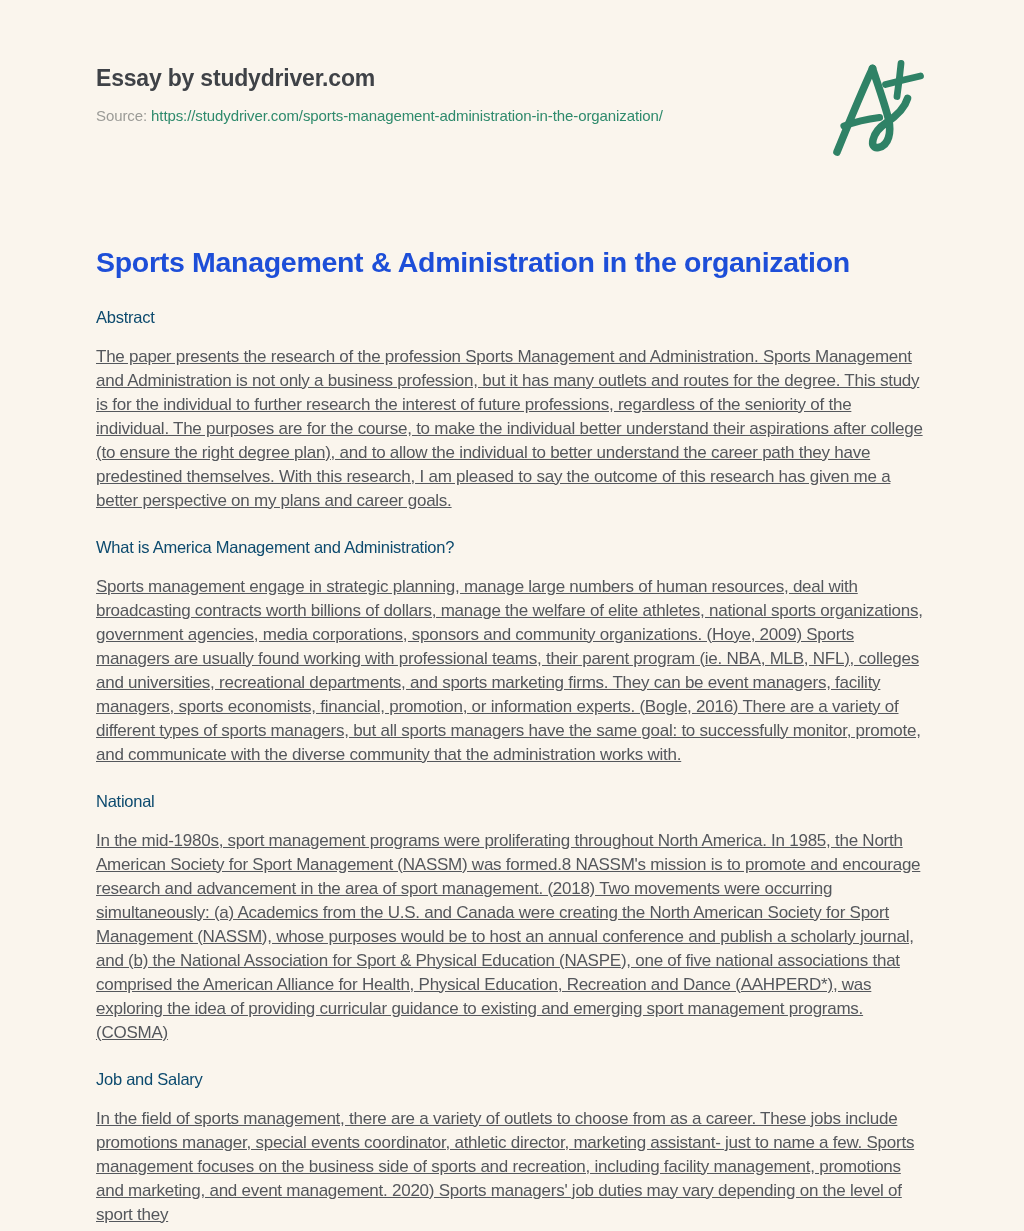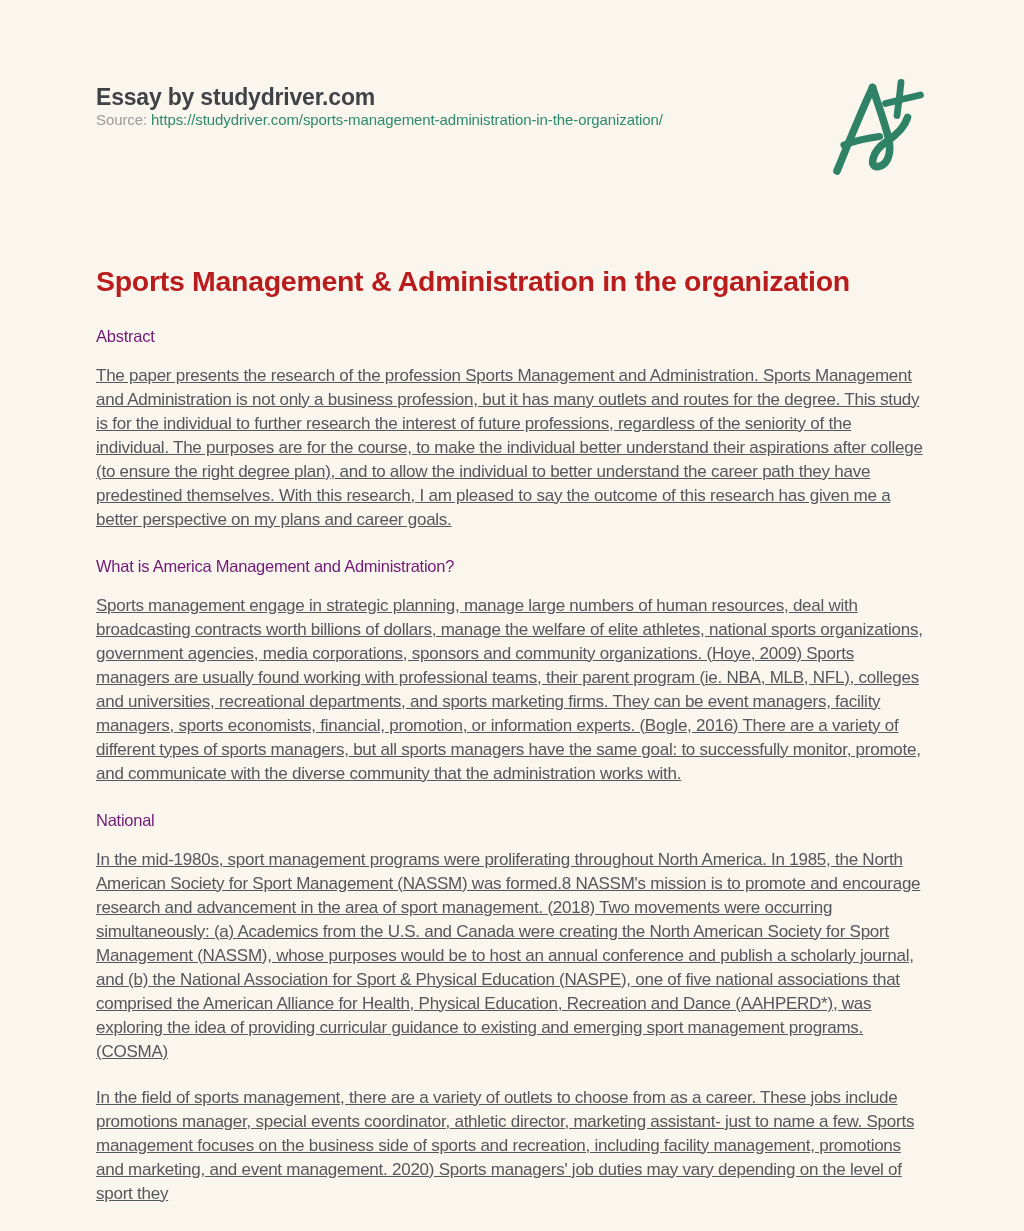--- a/index.html
+++ b/index.html
@@ -7,57 +7,58 @@
   body {
     height: 1231px;
     overflow: hidden;
     background: #faf5ed;
     font-family: "Liberation Sans", sans-serif;
     color: #54575c;
   }
   .page {
     width: 1024px;
     height: 1231px;
-    padding: 74px 96px 0 96px;
+    padding: 55px 96px 0 96px;
   }
   .header {
     display: flex;
     justify-content: space-between;
     align-items: flex-start;
   }
   .header-left { margin-top: 10px; }
   .header-title {
     font-size: 23px;
     font-weight: 700;
     color: #3f4247;
     letter-spacing: -0.2px;
   }
   .source-row {
+    margin-top: 15px;
     font-size: 15px;
     letter-spacing: -0.1px;
   }
   .source-label { color: #9b9b97; }
   .source-link {
     color: #2e8a6c;
     text-decoration: none;
     cursor: pointer;
   }
   .logo { width: 100px; height: 106px; flex: 0 0 auto; }
   .article-title {
     margin: 84px 0 24px 0;
     font-size: 28.5px;
     font-weight: 700;
-    color: #b91c1c;
+    color: #1d4ed8;
     letter-spacing: -0.3px;
     line-height: 1.25;
   }
   .section h2 {
     font-size: 16.5px;
     font-weight: 400;
-    color: #701a75;
+    color: #0c4a6e;
     letter-spacing: -0.25px;
     line-height: 24px;
     margin: 0 0 16px 0;
   }
   .section p {
     font-size: 17px;
     letter-spacing: -0.25px;
     line-height: 24px;
     margin: 0 0 22px 0;
     text-decoration: underline;
@@ -96,16 +97,17 @@
     <h2>What is America Management and Administration?</h2>
     <p>Sports management engage in strategic planning, manage large numbers of human resources, deal with broadcasting contracts worth billions of dollars, manage the welfare of elite athletes, national sports organizations, government agencies, media corporations, sponsors and community organizations. (Hoye, 2009) Sports managers are usually found working with professional teams, their parent program (ie. NBA, MLB, NFL), colleges and universities, recreational departments, and sports marketing firms. They can be event managers, facility managers, sports economists, financial, promotion, or information experts. (Bogle, 2016) There are a variety of different types of sports managers, but all sports managers have the same goal: to successfully monitor, promote, and communicate with the diverse community that the administration works with.</p>
   </div>
 
   <div class="section">
     <h2>National</h2>
     <p>In the mid-1980s, sport management programs were proliferating throughout North America. In 1985, the North American Society for Sport Management (NASSM) was formed.8 NASSM's mission is to promote and encourage research and advancement in the area of sport management. (2018) Two movements were occurring simultaneously: (a) Academics from the U.S. and Canada were creating the North American Society for Sport Management (NASSM), whose purposes would be to host an annual conference and publish a scholarly journal, and (b) the National Association for Sport &amp; Physical Education (NASPE), one of five national associations that comprised the American Alliance for Health, Physical Education, Recreation and Dance (AAHPERD*), was exploring the idea of providing curricular guidance to existing and emerging sport management programs. (COSMA)</p>
   </div>
 
   <div class="section">
+    <h2>Job and Salary</h2>
     <p>In the field of sports management, there are a variety of outlets to choose from as a career. These jobs include promotions manager, special events coordinator, athletic director, marketing assistant- just to name a few. Sports management focuses on the business side of sports and recreation, including facility management, promotions and marketing, and event management. 2020) Sports managers' job duties may vary depending on the level of sport they</p>
   </div>
 
 </div>
 
 </body></html>

